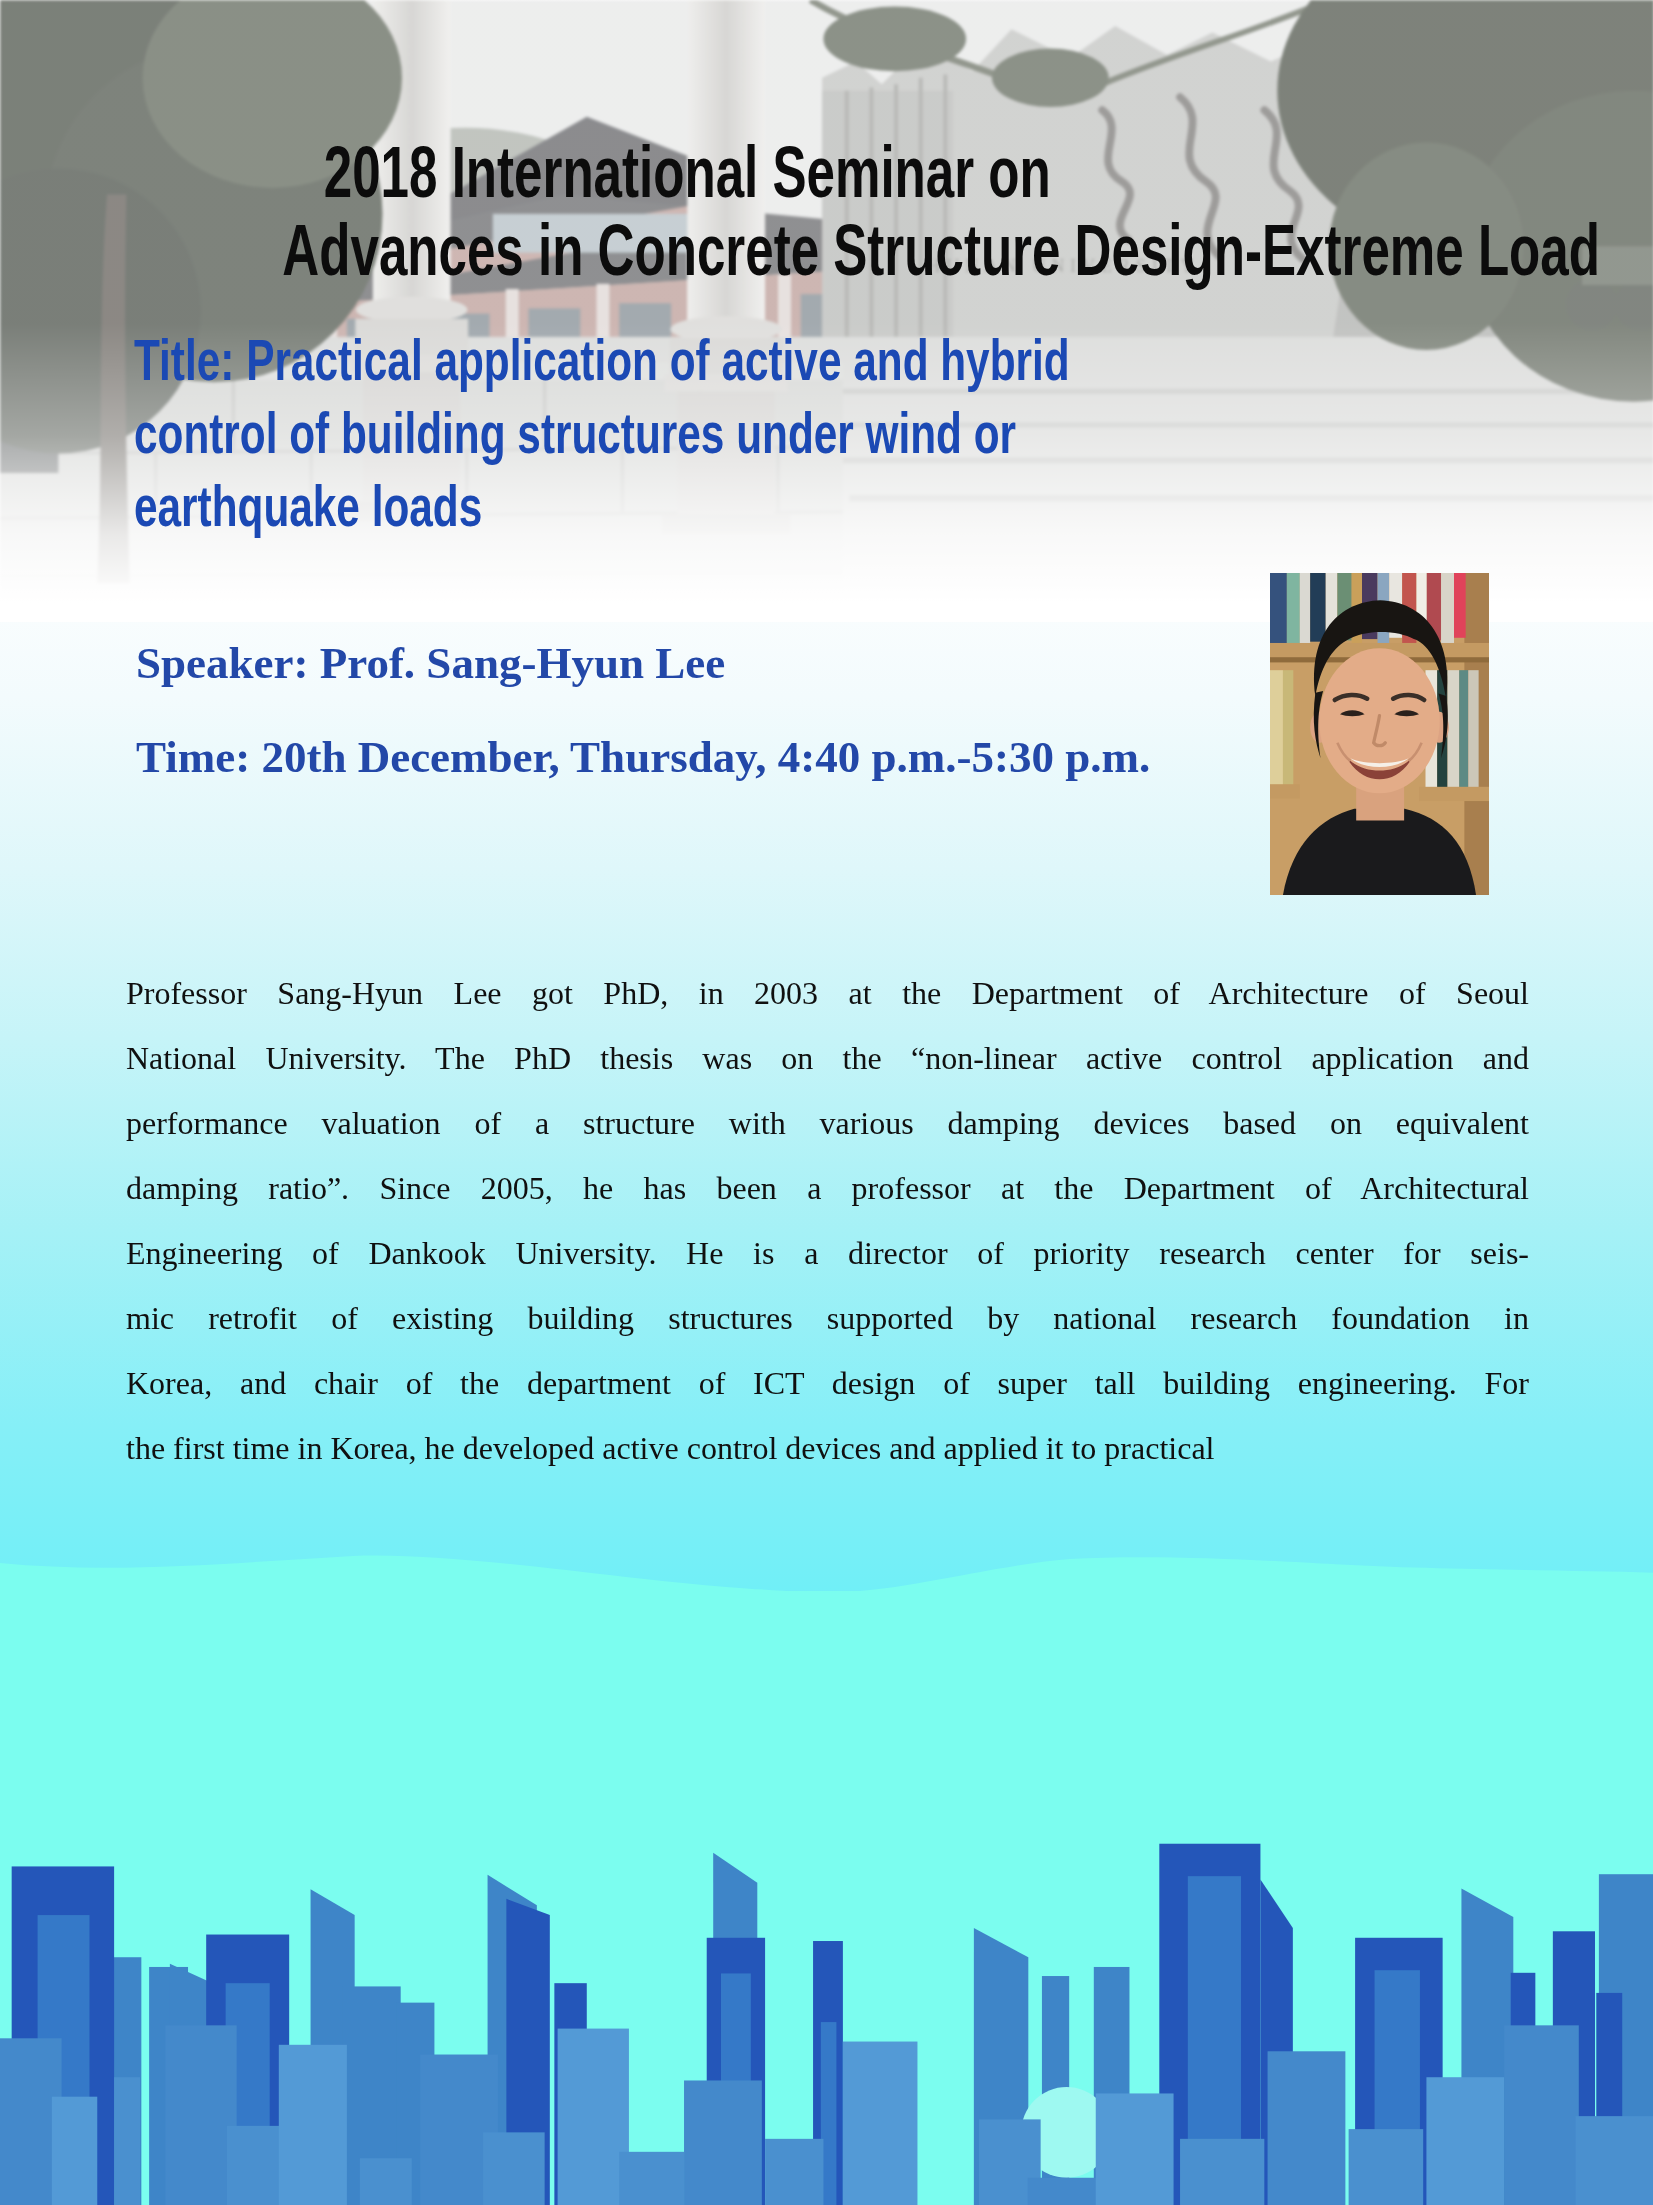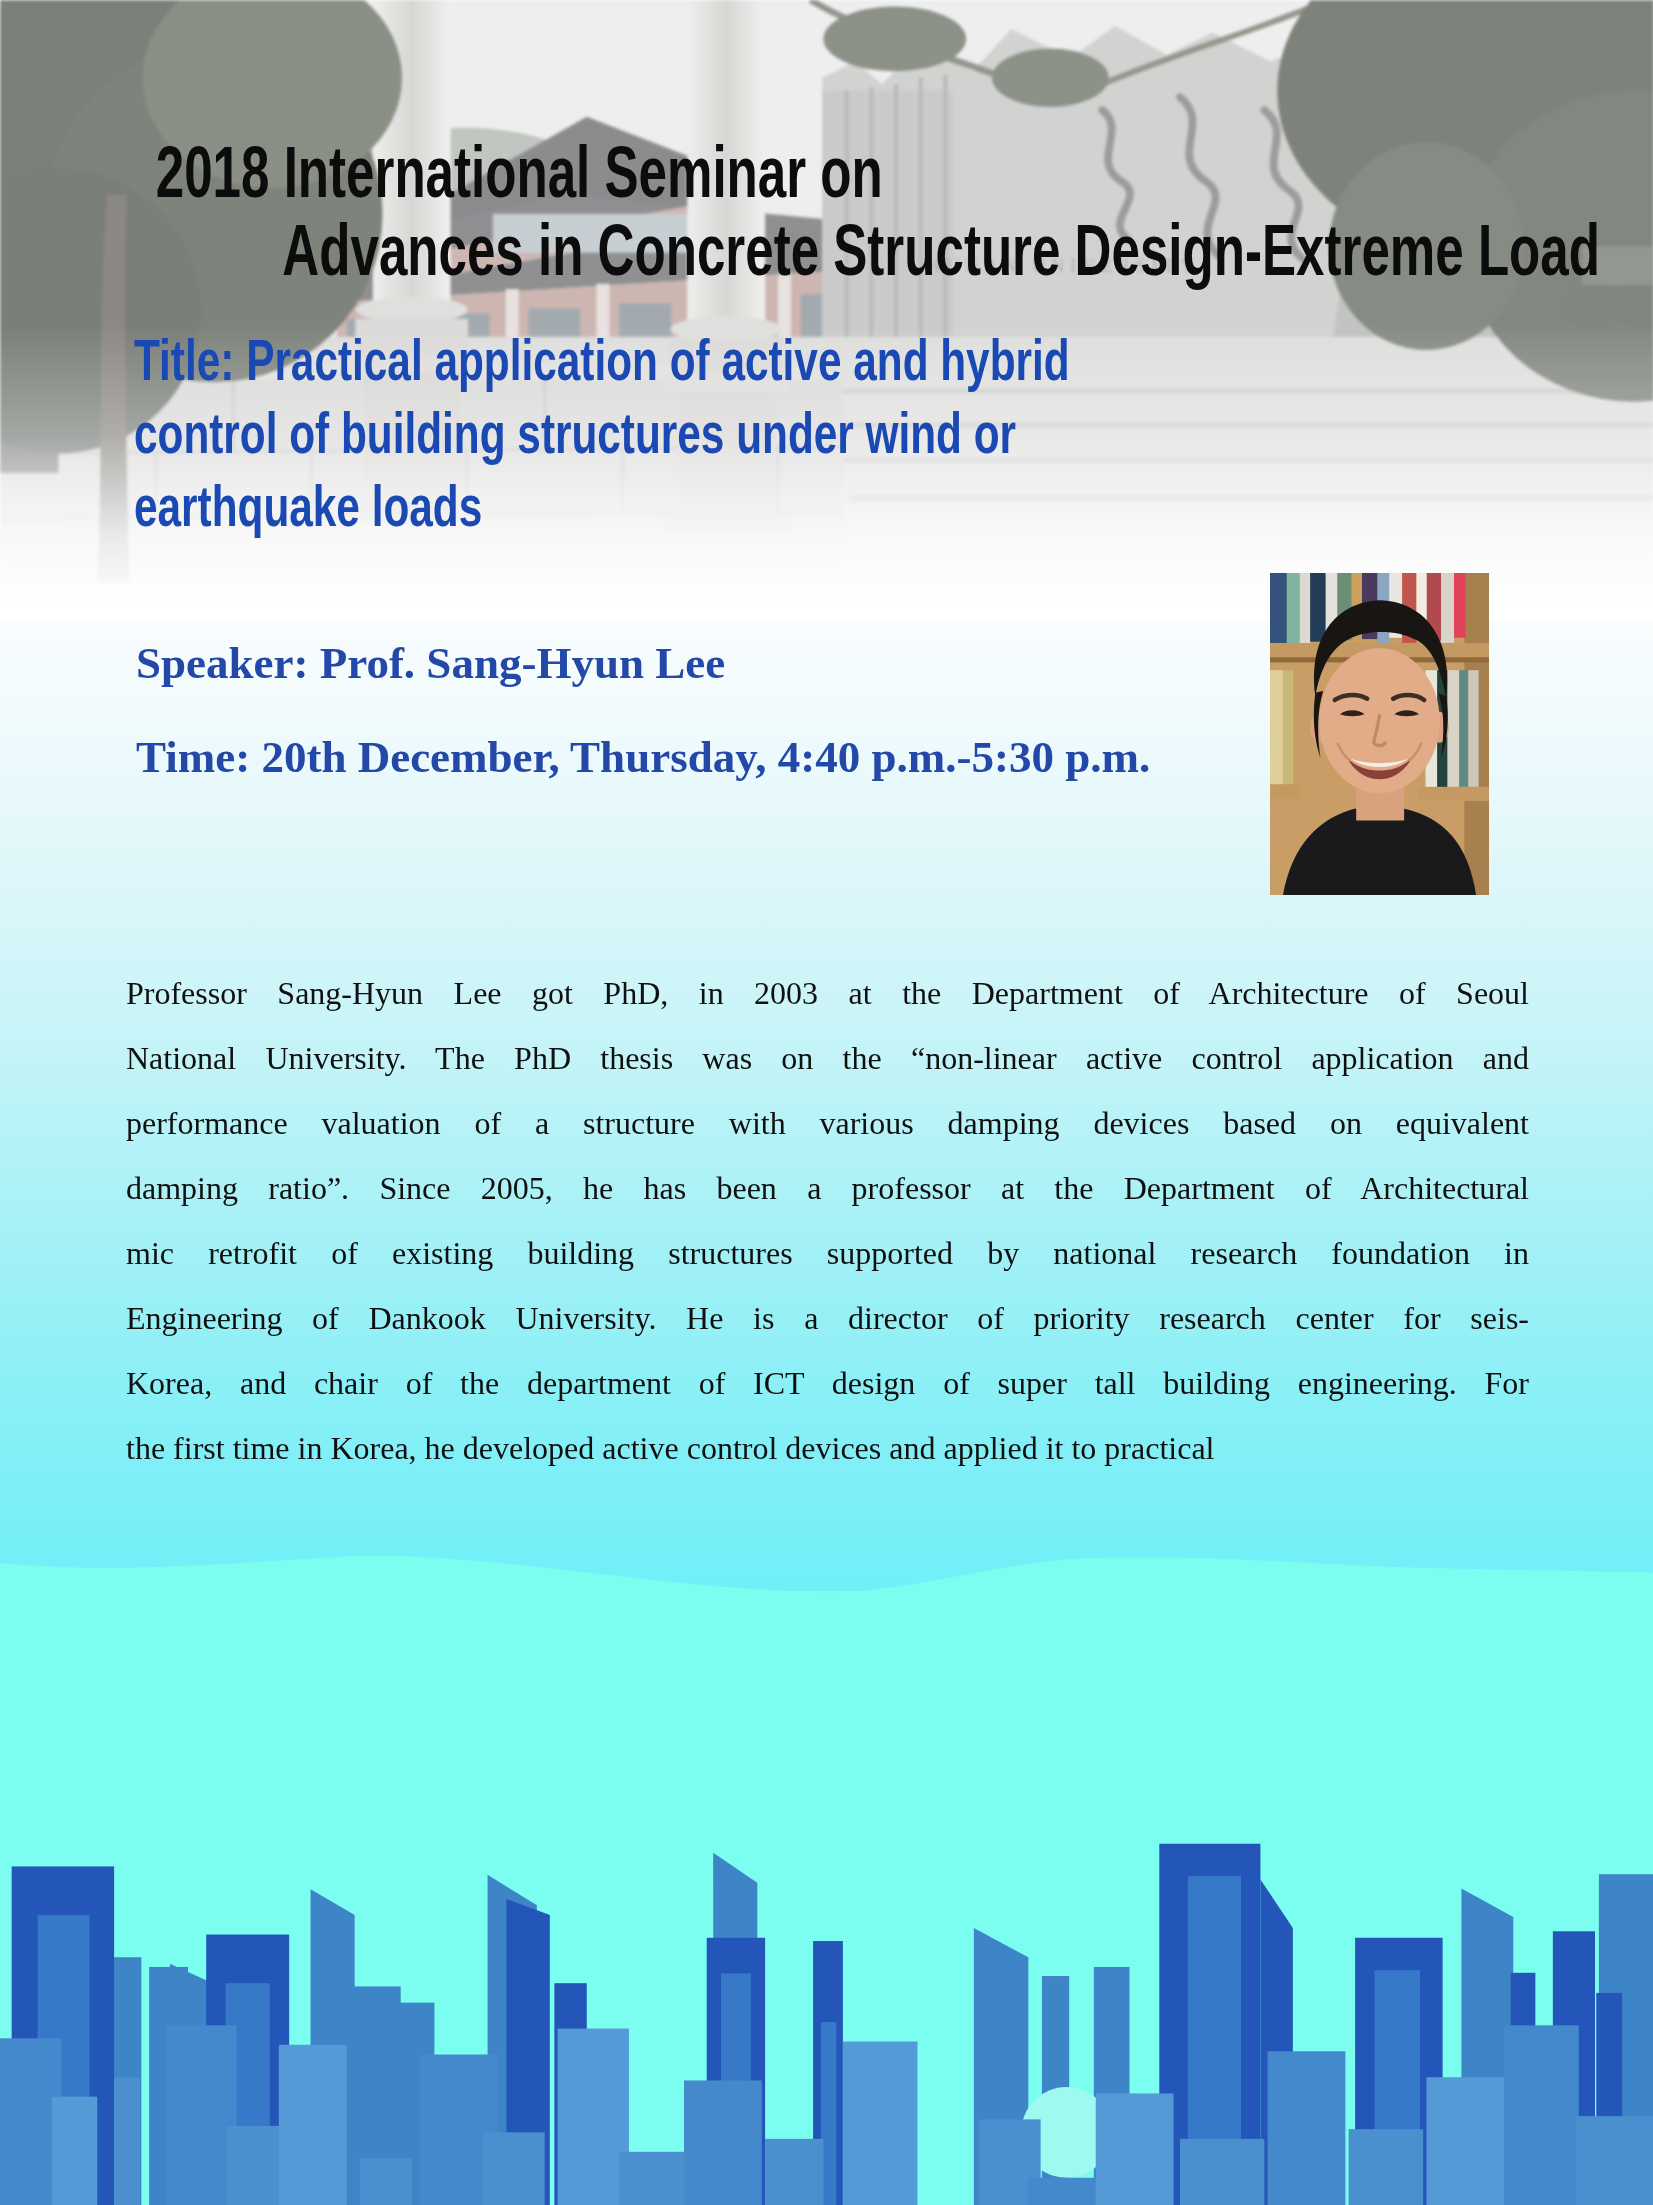--- a/index.html
+++ b/index.html
@@ -16,21 +16,21 @@
   .wave-svg path{fill:var(--lower-turquoise,#7bfdef);}
 
   
   .photo-header{position:absolute;left:0;top:0;width:1654px;height:622px;z-index:2;overflow:hidden;}
   .photo-scene{position:absolute;left:0;top:0;width:100%;height:100%;filter:blur(1.4px) saturate(.72) contrast(.92);}
   .photo-veil{position:absolute;inset:0;
     background:linear-gradient(180deg,rgba(255,255,255,.34) 0%,rgba(255,255,255,.34) 52%,
                rgba(255,255,255,.55) 70%,rgba(255,255,255,.88) 86%,#ffffff 97%);}
 
   
-  .black-title{position:absolute;left:0;top:133px;width:1374px;z-index:3;
+  .black-title{position:absolute;left:0;top:133px;width:1374px;text-align:center;z-index:3;
     color:var(--header-text,#0c0c0c);font-weight:bold;font-size:73px;line-height:78px;}
   .black-title .line{white-space:nowrap;}
   .cond{display:inline-block;transform:scaleX(.70);transform-origin:50% 50%;}
 
   .blue-title{position:absolute;left:134px;top:323px;z-index:3;color:var(--title-blue,#1b49b4);
     font-weight:bold;font-size:58px;line-height:73px;}
   .title-line{white-space:nowrap;transform:scaleX(.73);transform-origin:0 50%;}
 
   
   .details{position:absolute;left:136px;top:637px;z-index:3;
@@ -263,22 +263,22 @@
         <path d="M234,262 C228,276 222,284 214,290" stroke="#c89070" stroke-width="4" fill="none"></path>
       </g>
     </svg>
   </div>
 
   <div class="bio">
       <div class="bio-line">Professor Sang-Hyun Lee got PhD, in 2003 at the Department of Architecture of Seoul</div>
       <div class="bio-line">National University. The PhD thesis was on the “non-linear active control application and</div>
       <div class="bio-line">performance valuation of a structure with various damping devices based on equivalent</div>
       <div class="bio-line">damping ratio”. Since 2005, he has been a professor at the Department of Architectural</div>
+      <div class="bio-line">Engineering of Dankook University. He is a director of priority research center for seis-</div>
       <div class="bio-line">mic retrofit of existing building structures supported by national research foundation in</div>
-      <div class="bio-line">Engineering of Dankook University. He is a director of priority research center for seis-</div>
       <div class="bio-line">Korea, and chair of the department of ICT design of super tall building engineering. For</div>
       <div class="bio-line">the first time in Korea, he developed active control devices and applied it to practical</div>
     </div>
 
   <svg class="skyline" viewBox="0 0 2551 572" preserveAspectRatio="none">
 
     <rect class="bM" x="126" y="190" width="92" height="382"></rect>
     <rect class="bM" x="230" y="205" width="60" height="367"></rect>
     <polygon class="bM" points="262,200 328,230 328,572 262,572"></polygon>
     <polygon class="bM" points="479,85 547,125 547,572 479,572"></polygon>

